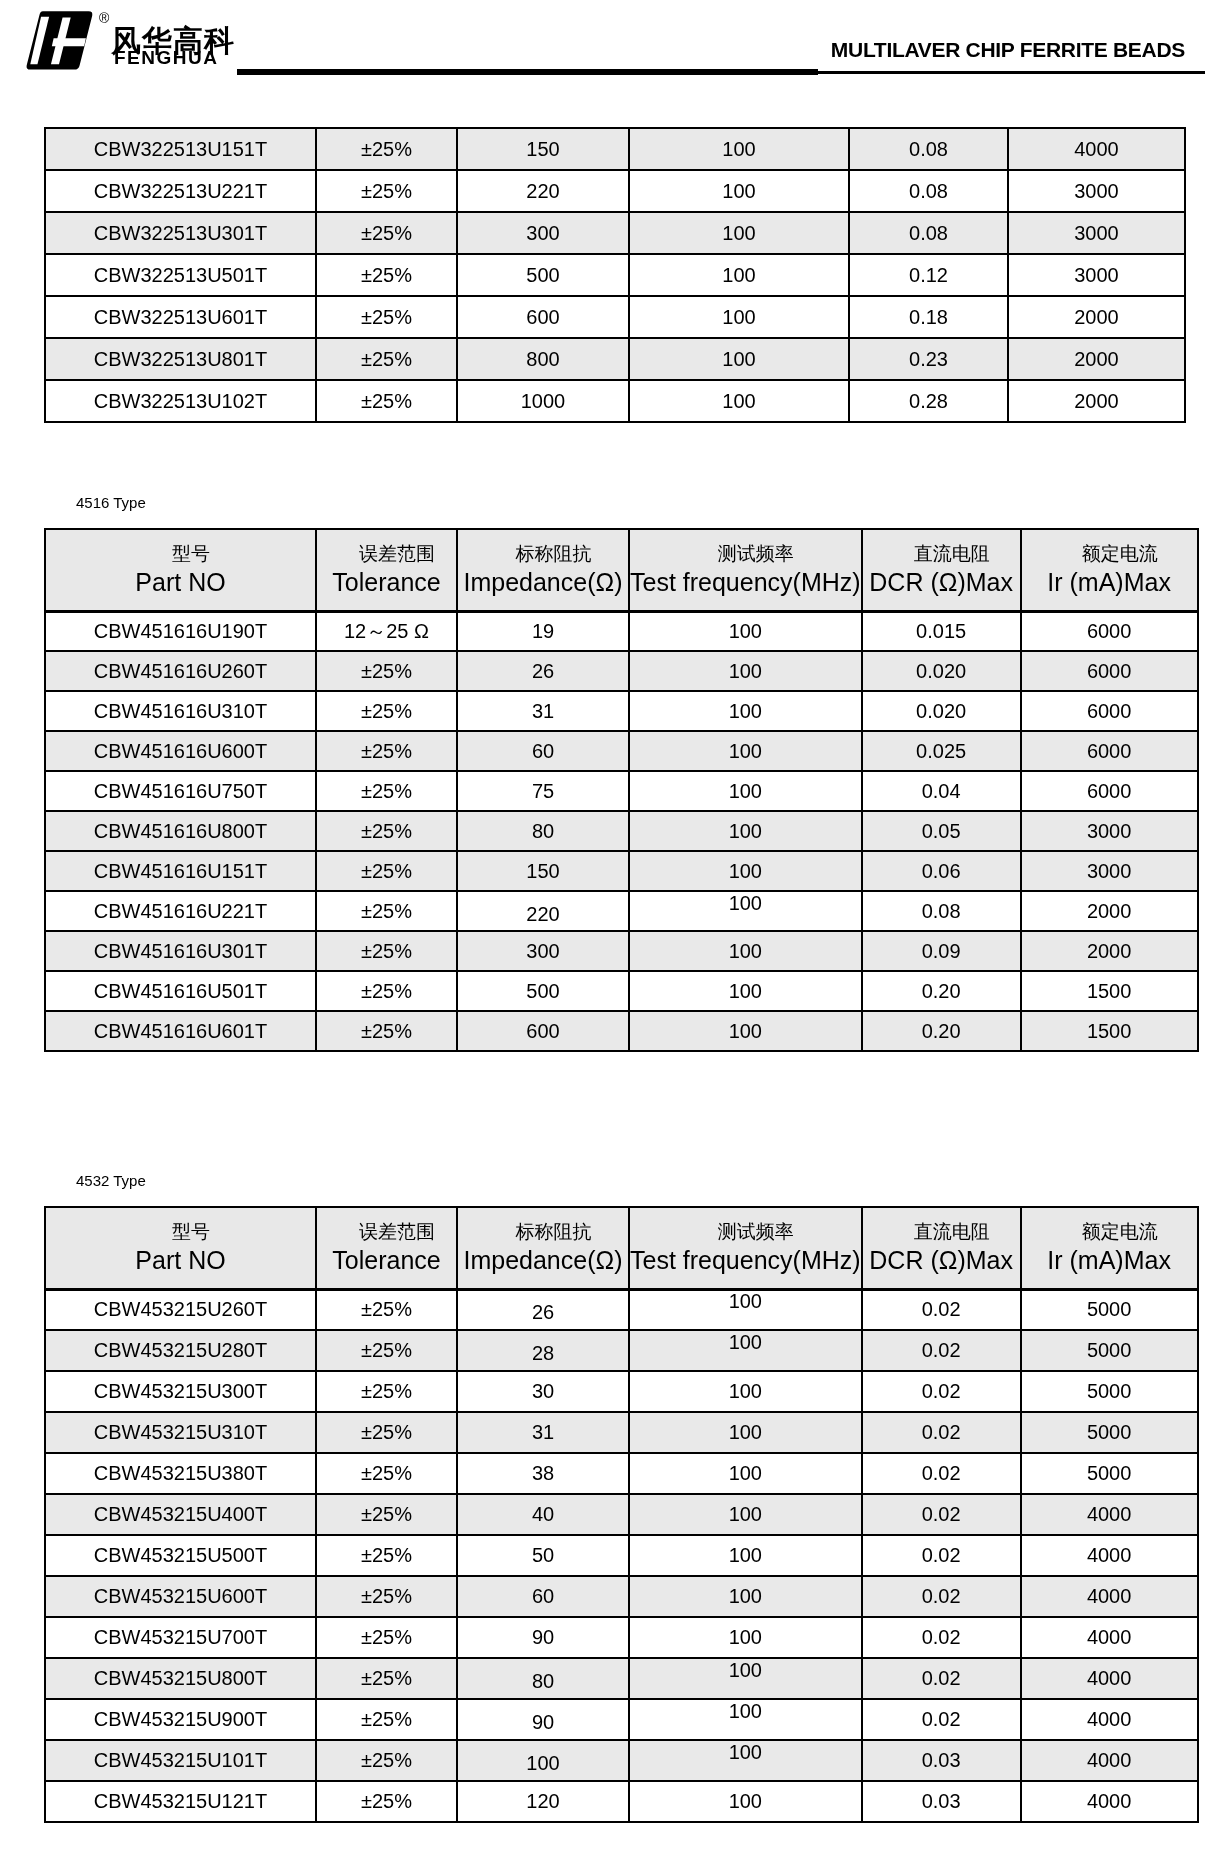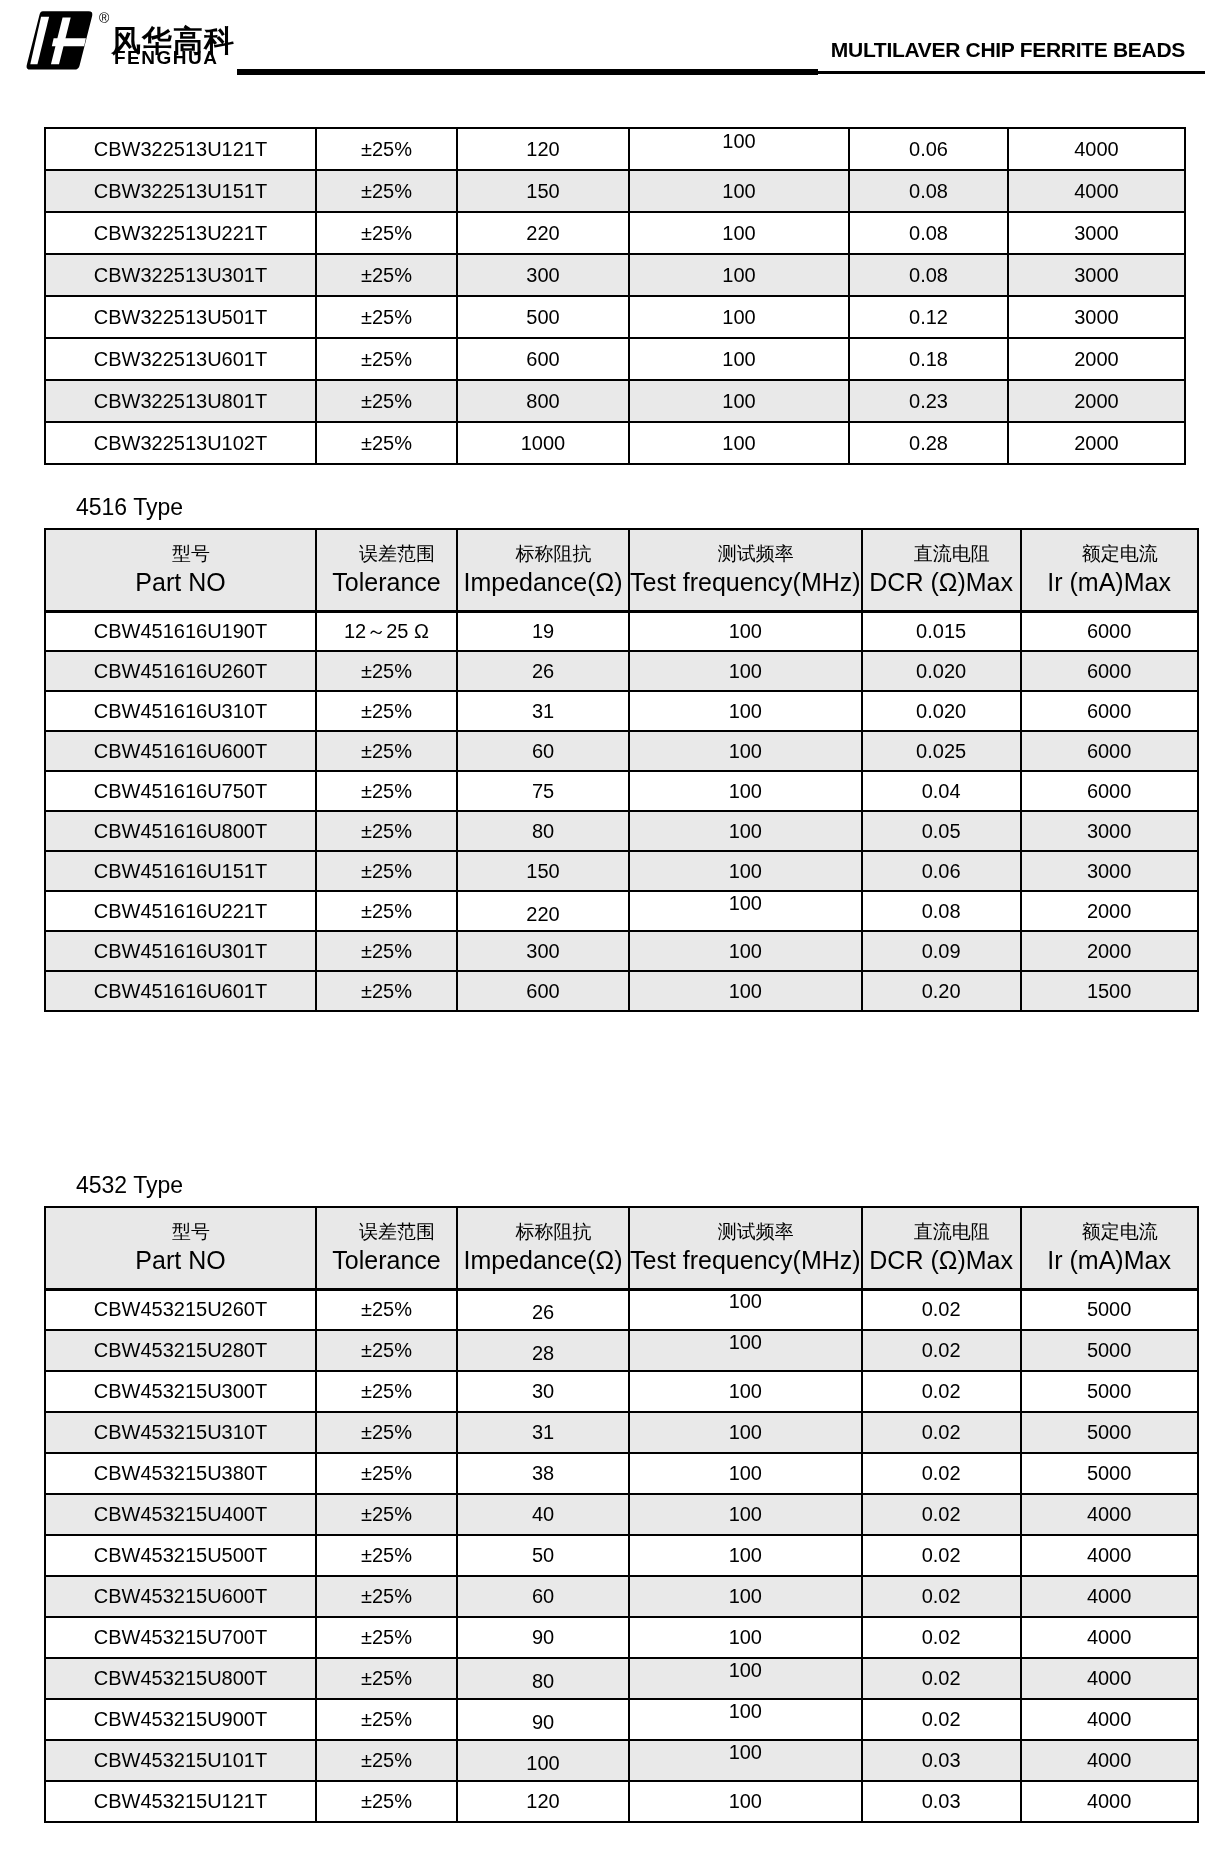--- a/index.html
+++ b/index.html
@@ -10,21 +10,21 @@
   
   .logo-mark { position:absolute; left:24px; top:7px; }
   .reg-mark { position:absolute; left:99px; top:10px; font-size:14px; }
   .logo-cn { position:absolute; left:111px; top:24px; font-size:30px; font-weight:bold; letter-spacing:1px; line-height:1.1; }
   .logo-en { position:absolute; left:114px; top:47px; font-size:19px; font-weight:bold; letter-spacing:1.5px; }
   .doc-title { position:absolute; right:39px; top:38px; font-size:21px; font-weight:bold; letter-spacing:-0.3px; white-space:nowrap; }
   .rule-thin  { position:absolute; left:237px; top:71px; width:968px; height:3px; background:#000; }
   .rule-thick { position:absolute; left:237px; top:69px; width:581px; height:6px; background:#000; }
 
   
-  .type-label { position:absolute; left:76px; font-size:23px; }
+  .type-label { position:absolute; left:76px; font-size:15px; }
   #lbl-1 { top:494px; }
   #lbl-2 { top:1172px; }
 
   
   table.spec { position:absolute; left:44px; border-collapse:collapse; table-layout:fixed; }
   #tbl-0 { top:127px; }
   #tbl-1 { top:528px; }
   #tbl-2 { top:1206px; }
   .spec th, .spec td { border:2px solid #000; text-align:center; vertical-align:middle;
                        font-size:20px; font-weight:normal; overflow:hidden; white-space:nowrap; }
@@ -62,28 +62,20 @@
       <table class="spec" id="tbl-0">
         <colgroup>
           <col style="width: 271px;">
           <col style="width: 141px;">
           <col style="width: 172px;">
           <col style="width: 220px;">
           <col style="width: 159px;">
           <col style="width: 177px;">
         </colgroup>
         <tbody>
-          <tr>
-            <td><span class="cv">CBW322513U121T</span></td>
-            <td><span class="cv">±25%</span></td>
-            <td><span class="cv">120</span></td>
-            <td class="f-raised"><span class="cv">100</span></td>
-            <td><span class="cv">0.06</span></td>
-            <td><span class="cv">4000</span></td>
-          </tr>
           <tr class="shaded">
             <td><span class="cv">CBW322513U151T</span></td>
             <td><span class="cv">±25%</span></td>
             <td><span class="cv">150</span></td>
             <td><span class="cv">100</span></td>
             <td><span class="cv">0.08</span></td>
             <td><span class="cv">4000</span></td>
           </tr>
           <tr>
             <td><span class="cv">CBW322513U221T</span></td>
@@ -251,20 +243,28 @@
             <td><span class="cv">2000</span></td>
           </tr>
           <tr class="shaded">
             <td><span class="cv">CBW451616U301T</span></td>
             <td><span class="cv">±25%</span></td>
             <td><span class="cv">300</span></td>
             <td><span class="cv">100</span></td>
             <td><span class="cv">0.09</span></td>
             <td><span class="cv">2000</span></td>
           </tr>
+          <tr>
+            <td><span class="cv">CBW451616U501T</span></td>
+            <td><span class="cv">±25%</span></td>
+            <td><span class="cv">500</span></td>
+            <td><span class="cv">100</span></td>
+            <td><span class="cv">0.20</span></td>
+            <td><span class="cv">1500</span></td>
+          </tr>
           <tr class="shaded">
             <td><span class="cv">CBW451616U601T</span></td>
             <td><span class="cv">±25%</span></td>
             <td><span class="cv">600</span></td>
             <td><span class="cv">100</span></td>
             <td><span class="cv">0.20</span></td>
             <td><span class="cv">1500</span></td>
           </tr>
         </tbody>
       </table>

